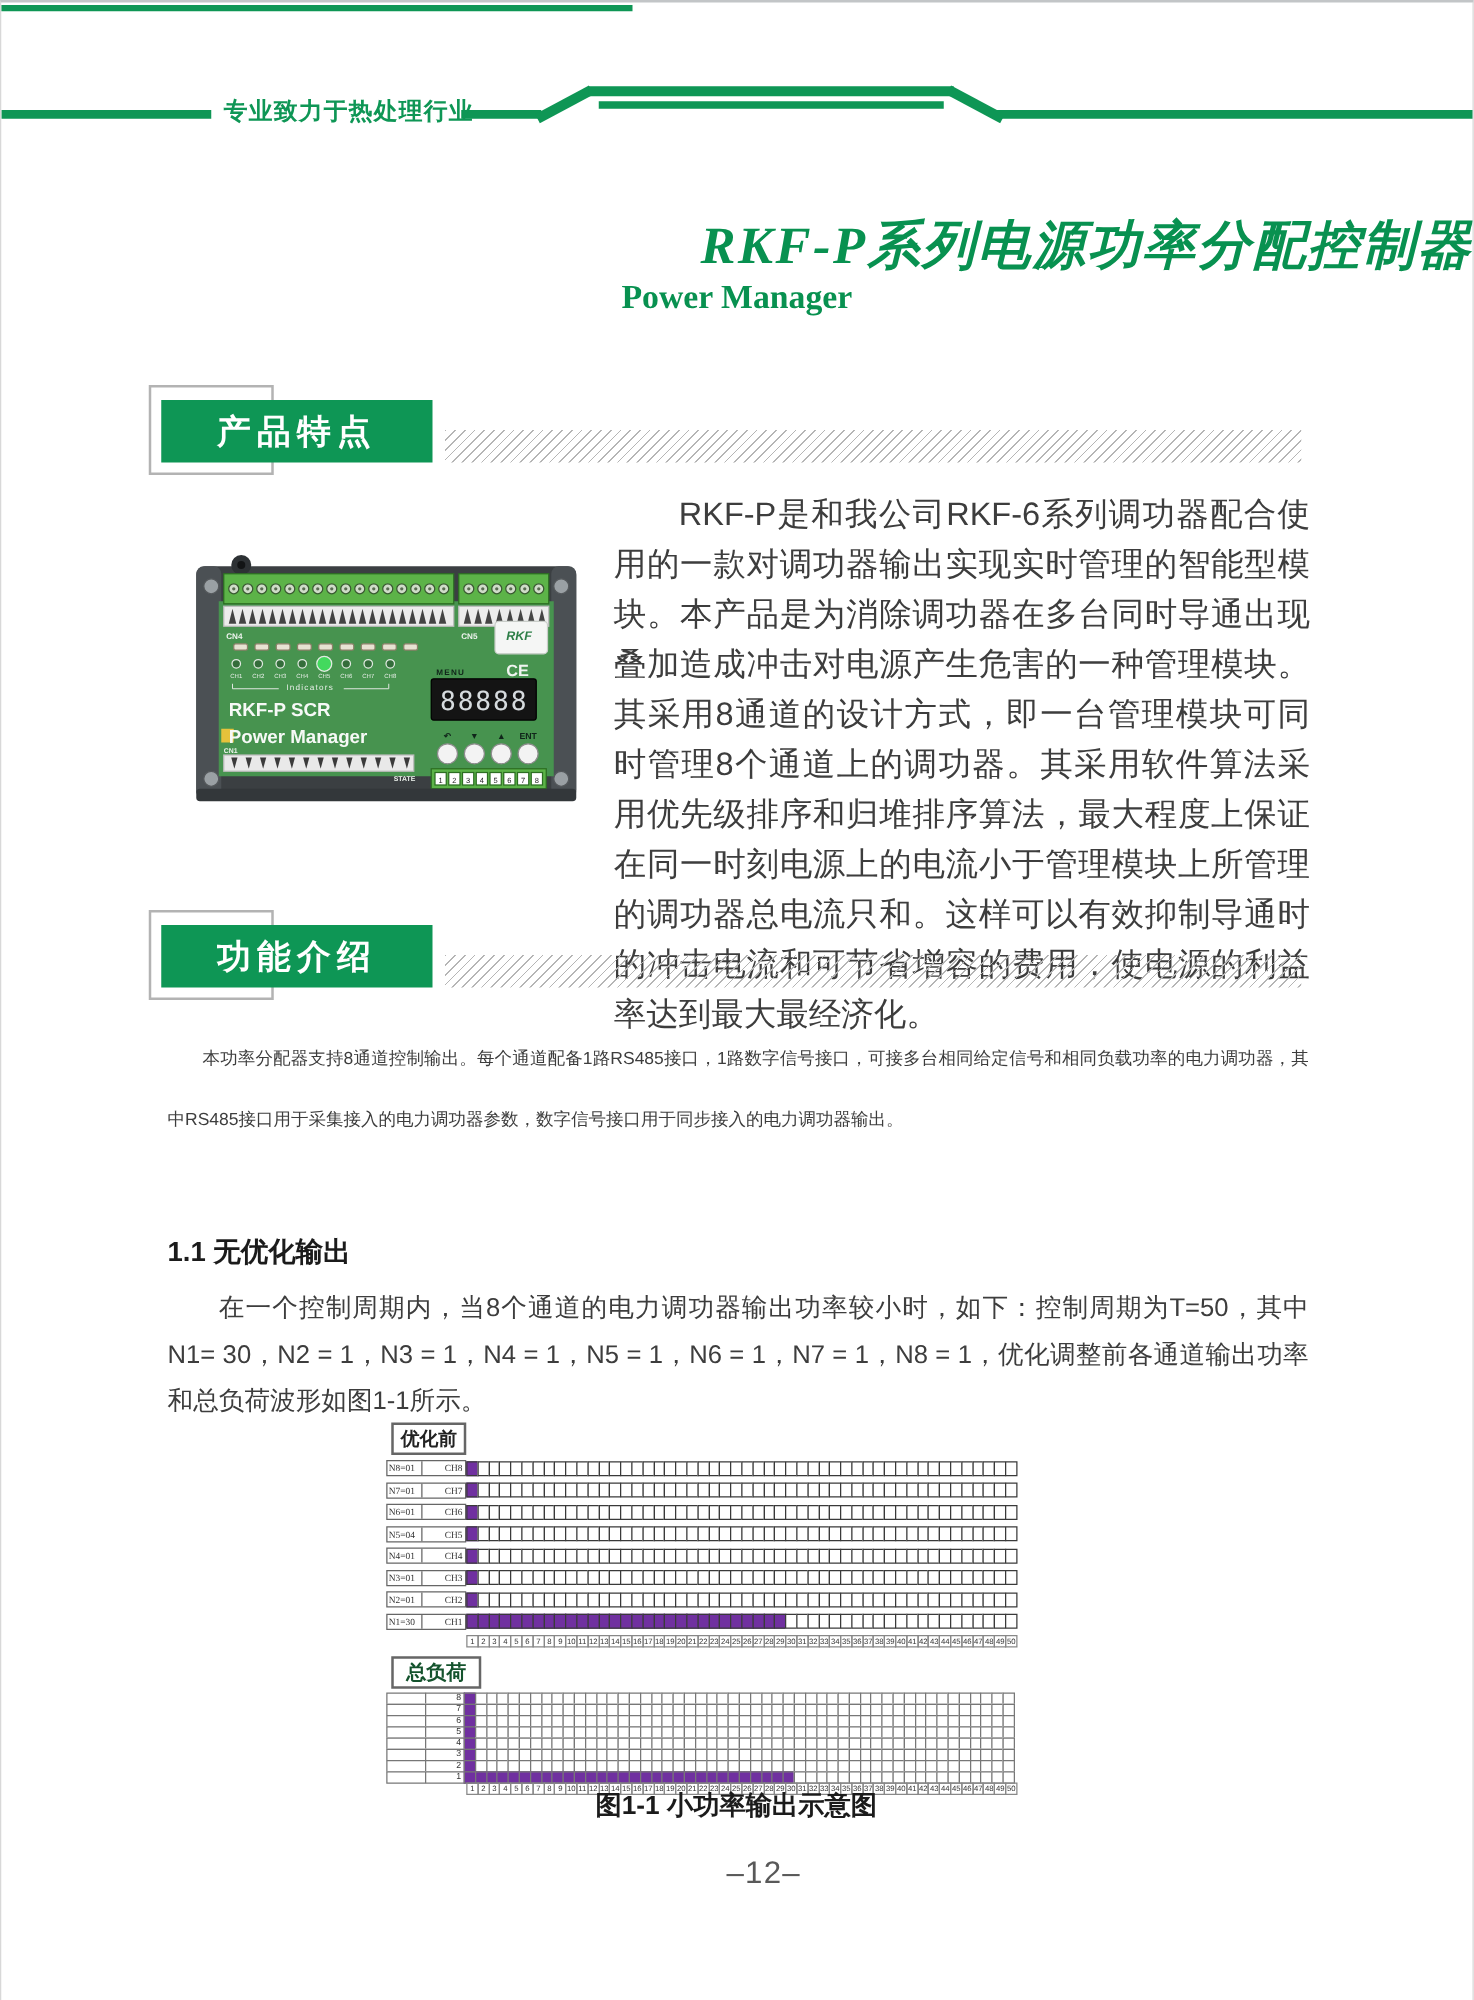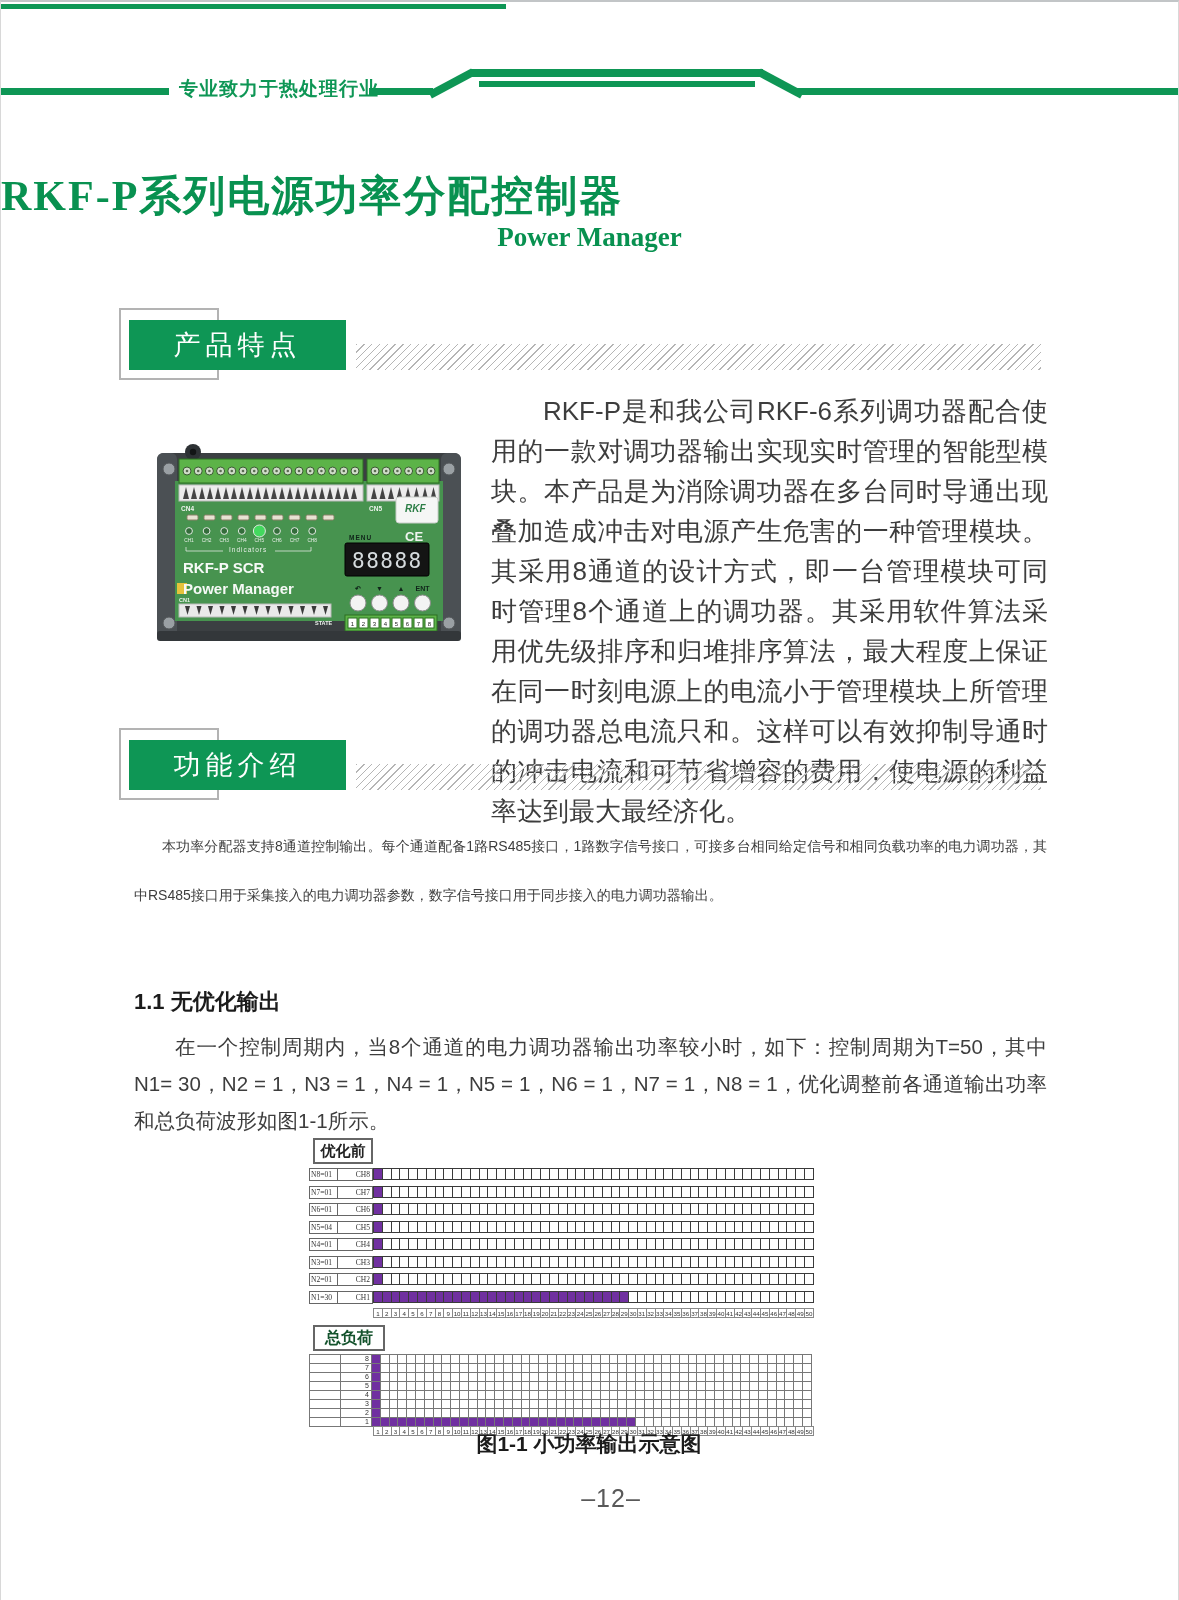--- a/index.html
+++ b/index.html
@@ -7,48 +7,48 @@
   body{background:#e8e8e8;font-family:"Liberation Sans",sans-serif;}
   .page{position:relative;width:1179px;height:1600px;margin:0 auto;background:#fff;
         border-top:2px solid #c2c5c7;border-left:1px solid #d8d8d8;border-right:1px solid #d8d8d8;
         overflow:hidden;}
   
   .topstrip{position:absolute;left:0;top:2px;width:505px;height:5px;background:var(--accent);}
   .deco{position:absolute;left:0;top:60px;width:1179px;height:46px;}
   .slogan{position:absolute;left:178px;top:74px;font-size:19px;letter-spacing:1px;
           color:var(--accent);font-weight:600;}
   
-  .title{position:absolute;left:0;top:166px;width:100%;text-align:left;
+  .title{position:absolute;left:0;top:166px;width:100%;text-align:right;
          font-family:"Liberation Serif",serif;font-weight:bold;font-size:42px;
-         color:#089150;letter-spacing:2px;}
+         color:#089150;letter-spacing:2px;font-style:italic;}
   .subtitle{position:absolute;left:0;top:220px;width:100%;text-align:center;
          font-family:"Liberation Serif",serif;font-weight:bold;font-size:27px;color:#089150;}
   
   .sec{position:absolute;left:118px;width:940px;height:80px;}
   .sec .ghost{position:absolute;left:0;top:0;width:100px;height:72px;background:#fff;
               border:2px solid #b3b3b3;}
   .sec .box{position:absolute;left:10px;top:12px;width:217px;height:50px;background:var(--accent);
-            color:#fff;font-size:27px;font-weight:normal;letter-spacing:5px;
+            color:#fff;font-size:27px;font-weight:bold;letter-spacing:5px;
             display:flex;align-items:center;justify-content:center;}
   .sec .hatch{position:absolute;left:237px;top:36px;width:685px;height:26px;
               background:repeating-linear-gradient(135deg,#b5b5b5 0 1px,transparent 1px 5.5px);}
   
   .para{position:absolute;color:#3d3d3d;text-align:justify;text-indent:2em;}
   .p1{left:490px;top:389px;width:557px;font-size:26px;line-height:40px;}
   .p2{left:133px;top:820px;width:913px;font-size:14px;line-height:49px;}
   .h11{position:absolute;left:133px;top:985px;font-size:22px;font-weight:bold;color:#1b1b1b;}
   .p3{left:133px;top:1026px;width:913px;font-size:20.5px;line-height:37px;}
   
   .device{position:absolute;left:152px;top:437px;width:312px;height:206px;}
   
   .figure{position:absolute;left:308px;top:1136px;width:560px;}
   .optim-box{width:60px;height:26px;border:2px solid #666;margin-left:4px;margin-bottom:4px;
              font-family:"Liberation Serif",serif;font-weight:bold;font-size:15px;
              display:flex;align-items:center;justify-content:center;color:#222;}
-  .ch-row{display:flex;align-items:flex-start;margin-bottom:4.5px;}
+  .ch-row{display:flex;align-items:center;margin-bottom:4.5px;}
   .ch-label{display:flex;width:64px;height:13px;border:1px solid #666;background:#fff;
             font-family:"Liberation Serif",serif;font-size:7.5px;color:#333;align-items:center;}
   .nlab{width:28px;border-right:1px solid #666;height:100%;line-height:11px;padding-left:1px;}
   .chlab{flex:1;text-align:right;padding-right:2px;}
   .strip{display:flex;}
   .cell{flex:0 0 9.8px;height:12px;border:1px solid #3a3a3a;margin-right:-1px;background:#fff;}
   .cell.on{background:var(--bar);}
   .axisrow{display:flex;margin-left:64px;}
   .num{flex:0 0 9.8px;height:10px;line-height:9px;border:1px solid #888;margin-right:-1px;
        font-size:6.2px;text-align:center;color:#333;overflow:hidden;}

